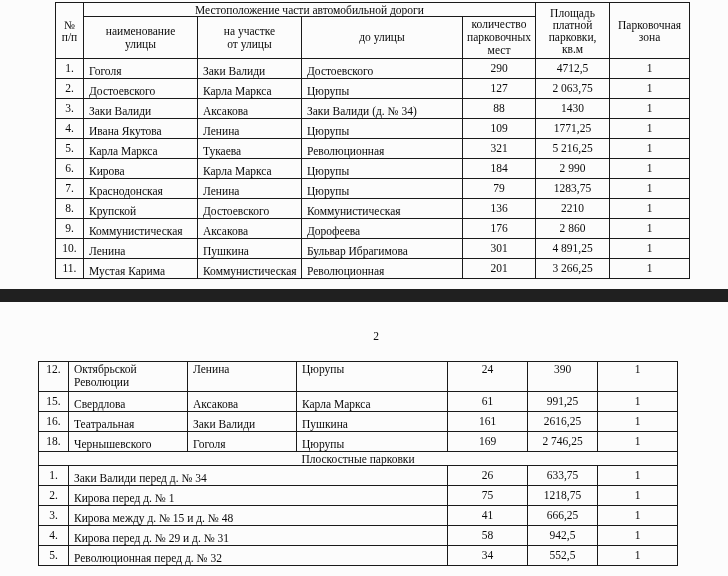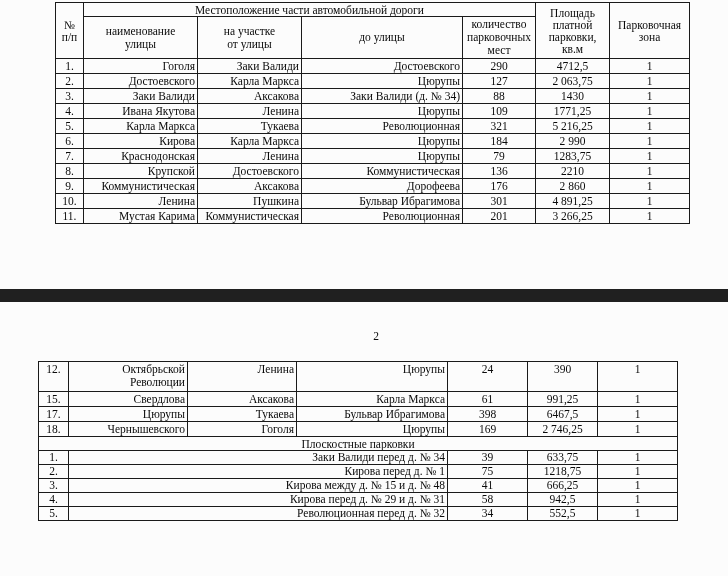--- a/index.html
+++ b/index.html
@@ -20,21 +20,21 @@
   table.t td {
     border:1px solid #1a1a1a;
     overflow:hidden;
     line-height:13px;
     vertical-align:middle;
   }
   .t1 { left:55px; top:2px;  width:635px; }
   .t2 { left:38px; top:361px; width:640px; }
 
   td.num  { text-align:center; }
-  td.name { text-align:right; padding:0 2px 0 5px; }
+  td.name { text-align:left; padding:6px 2px 0 5px; }
   td.val  { text-align:center; }
 
   thead td { text-align:center; white-space:pre-line; }
   tr.r-title td { height:14px; line-height:12px; }
   tr.r-sub  td { height:42px; }
 
   tbody tr { height:15px; }
   tr.tall  { height:30px; }
   tr.tall td { vertical-align:top; padding-top:1px; }
   td.pre { white-space:pre-line; }
@@ -226,46 +226,46 @@
       <tr>
           <td class="num">15.</td>
           <td class="name">Свердлова</td>
           <td class="name">Аксакова</td>
           <td class="name">Карла Маркса</td>
           <td class="val">61</td>
           <td class="val">991,25</td>
           <td class="val">1</td>
         </tr>
       <tr>
-          <td class="num">17.</td>
-          <td class="name">Цюрупы</td>
-          <td class="name">Тукаева</td>
-          <td class="name">Бульвар Ибрагимова</td>
-          <td class="val">398</td>
-          <td class="val">6467,5</td>
+          <td class="num">16.</td>
+          <td class="name">Театральная</td>
+          <td class="name">Заки Валиди</td>
+          <td class="name">Пушкина</td>
+          <td class="val">161</td>
+          <td class="val">2616,25</td>
           <td class="val">1</td>
         </tr>
       <tr>
           <td class="num">18.</td>
           <td class="name">Чернышевского</td>
           <td class="name">Гоголя</td>
           <td class="name">Цюрупы</td>
           <td class="val">169</td>
           <td class="val">2 746,25</td>
           <td class="val">1</td>
         </tr>
 
       <tr class="section-row">
         <td colspan="7">Плоскостные парковки</td>
       </tr>
 
       <tr class="lot-row">
           <td class="num">1.</td>
           <td class="name" colspan="3">Заки Валиди перед д. № 34</td>
-          <td class="val">39</td>
+          <td class="val">26</td>
           <td class="val">633,75</td>
           <td class="val">1</td>
         </tr>
       <tr class="lot-row">
           <td class="num">2.</td>
           <td class="name" colspan="3">Кирова перед д. № 1</td>
           <td class="val">75</td>
           <td class="val">1218,75</td>
           <td class="val">1</td>
         </tr>

